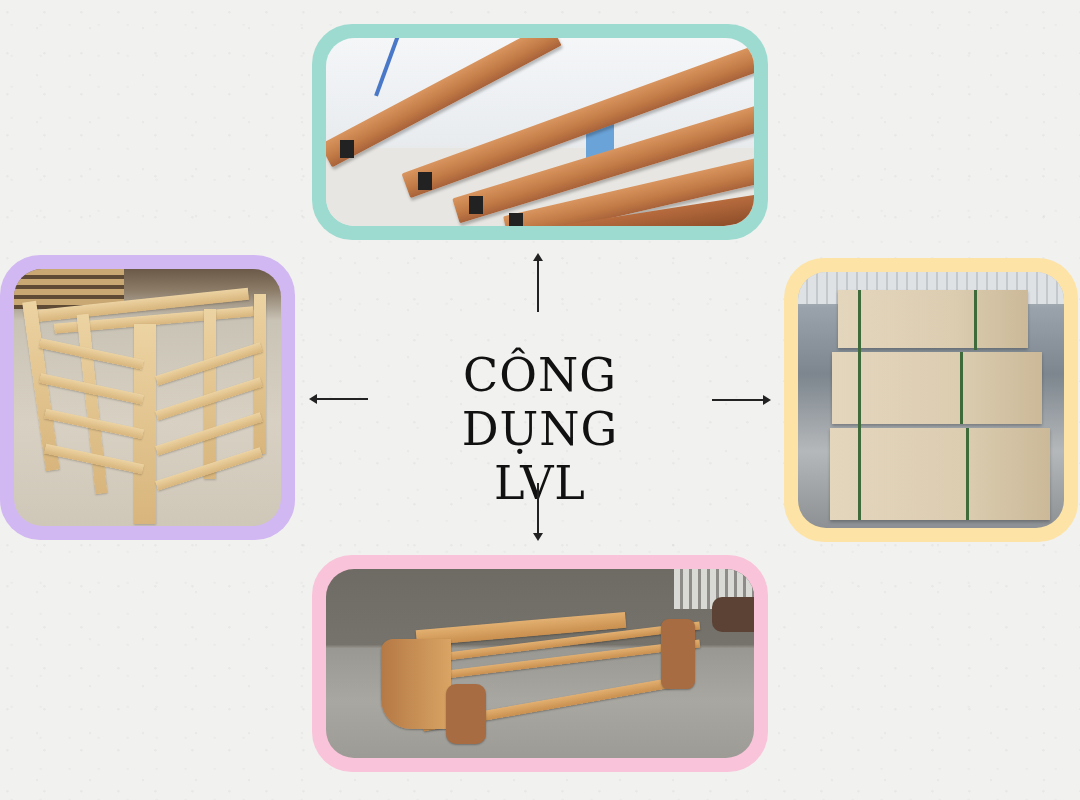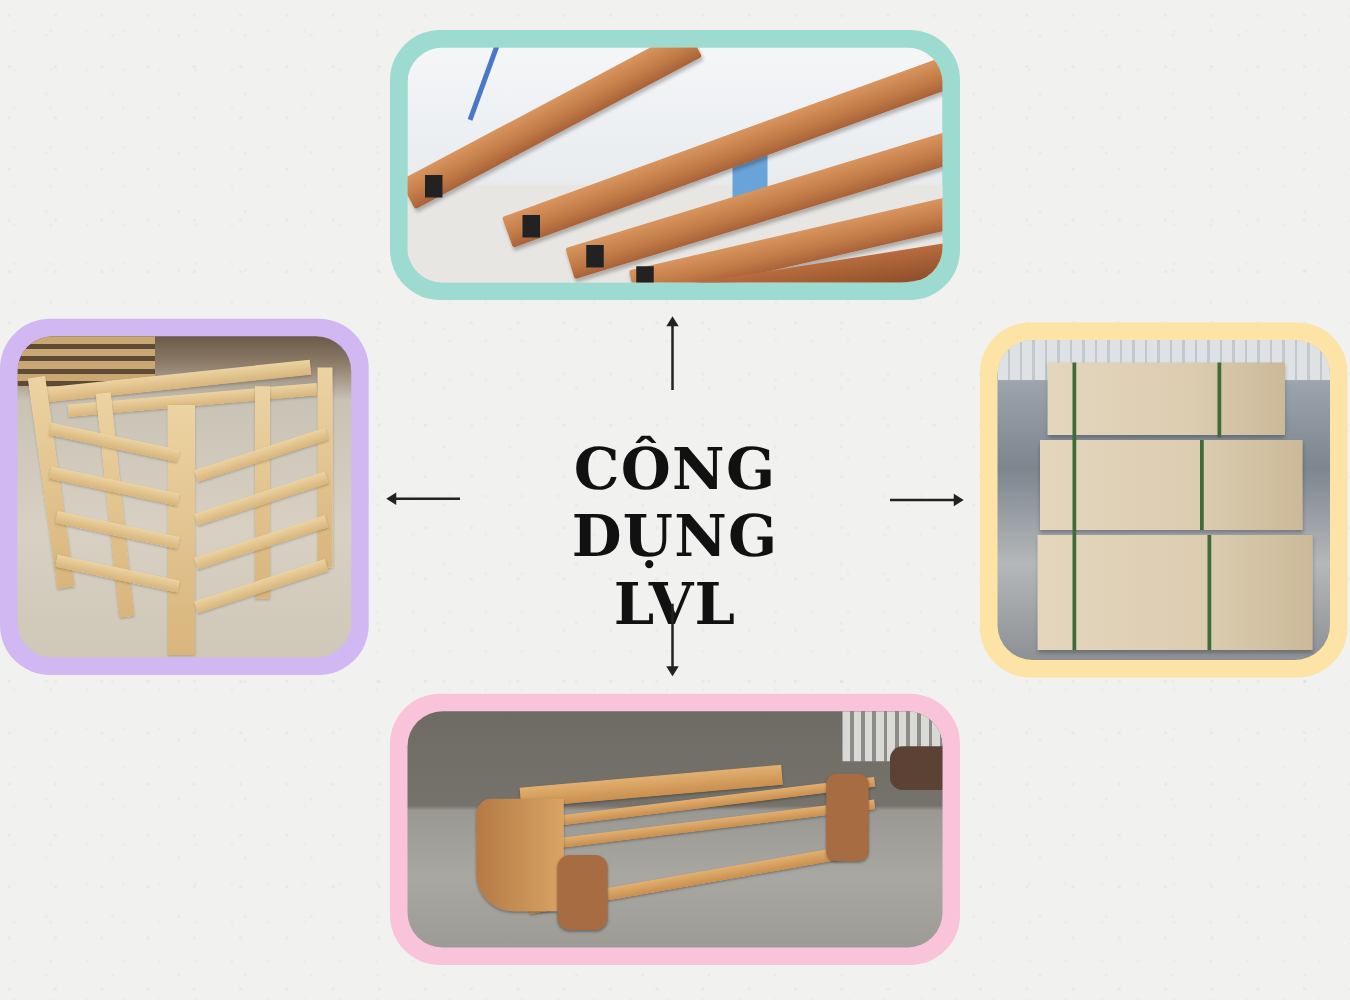--- a/index.html
+++ b/index.html
@@ -39,21 +39,21 @@
   #f-right .photo { background:linear-gradient(to bottom,#c7ccd1 0%,#9aa3ab 14%,#7d868e 40%,#b5b8ba 70%,#8d9094 100%); }
   .stack { position:absolute; background:linear-gradient(to right,#e4d6bd,#dccdb1 60%,#cbb998); box-shadow:0 2px 3px rgba(0,0,0,0.25); }
   .strap { position:absolute; width:3px; background:#3f6b3a; }
   
   #f-bottom { left:312px; top:555px; width:456px; height:217px; }
   #f-bottom .photo { background:linear-gradient(to bottom,#6e6b64 0%,#76736c 40%,#9a9892 42%,#a9a7a2 70%,#9d9b96 100%); }
   .sofa-part { position:absolute; background:linear-gradient(to bottom,#e2b071,#c98f4e); box-shadow:0 1px 2px rgba(0,0,0,0.3); }
   .center-title {
     position:absolute; left:380px; top:348px; width:320px; text-align:center;
     font-size:46px; line-height:54px; color:#111; letter-spacing:1px;
-    font-family:"DejaVu Serif","Liberation Serif",serif; font-weight:bold;
+    font-family:"DejaVu Serif","Liberation Serif",serif; font-weight:normal;
   }
   .arrow { position:absolute; background:#222; }
   .arrow.v { width:1.5px; }
   .arrow.h { height:1.5px; }
   .head { position:absolute; width:0; height:0; }
 </style>
 </head>
 <body>
 
 <div class="frame" id="f-top" style="background:#9ddbd0;">

